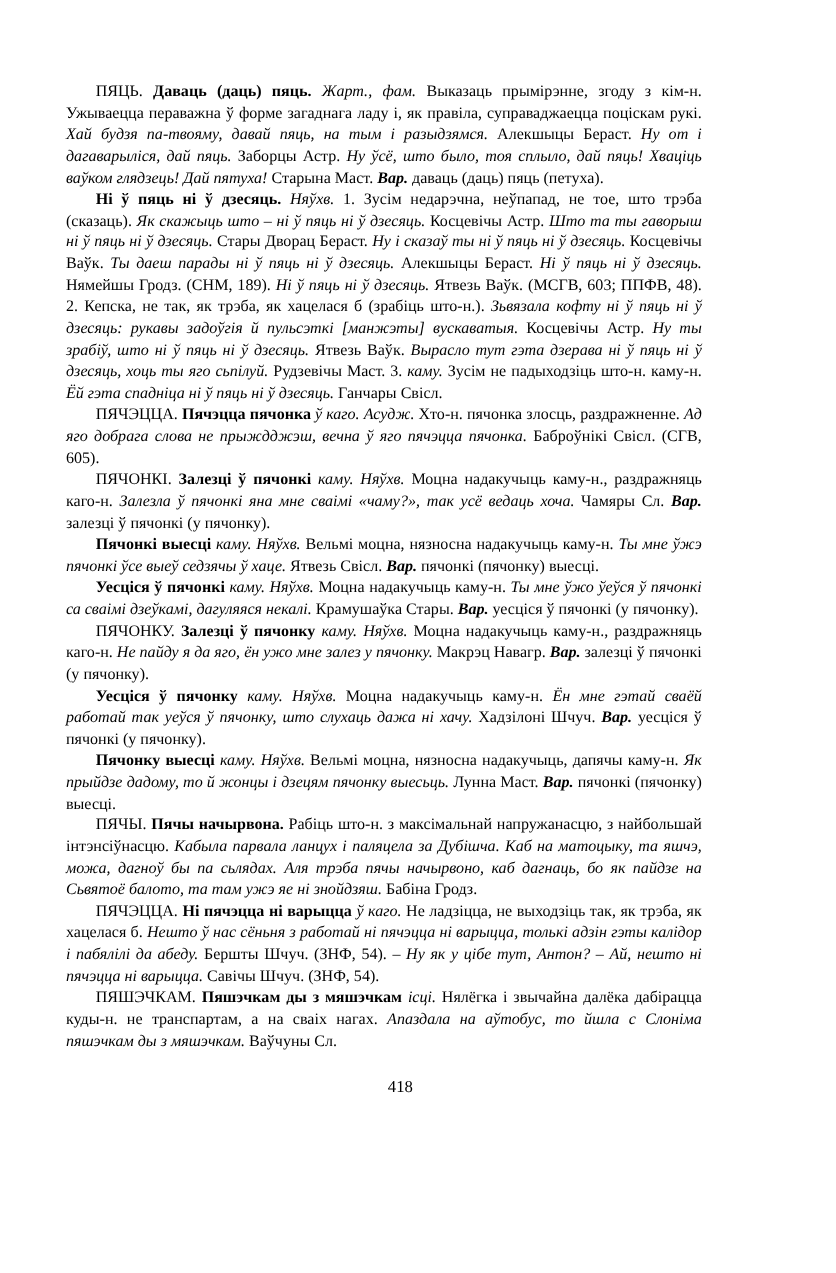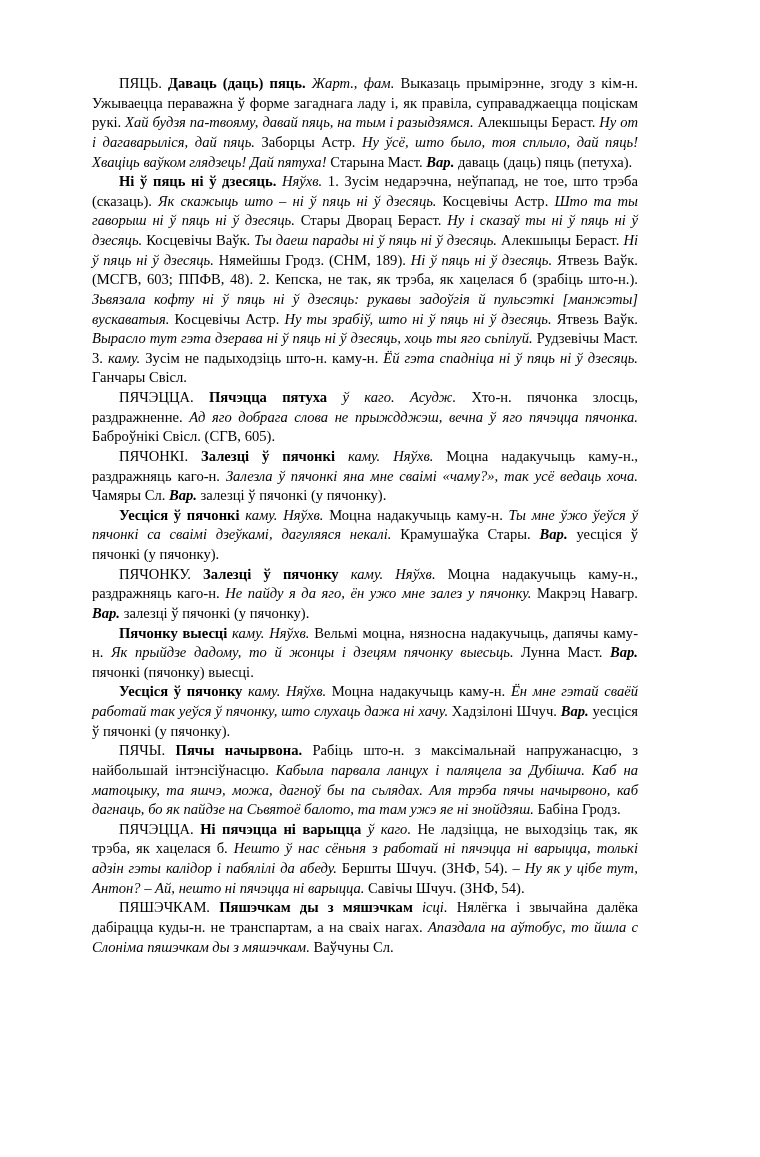--- a/index.html
+++ b/index.html
@@ -15,21 +15,21 @@
     font-family: "Liberation Serif", "DejaVu Serif", serif;
     color: #000000;
   }
   #page {
     position: absolute;
     left: 0;
     top: 0;
     width: 728px;
     height: 1157px;
     box-sizing: border-box;
-    padding: 74px 90px 0 92px;
+    padding: 74px 90px 0 60px;
     background: #ffffff;
   }
   #body-text {
     font-size: 14.6px;
     line-height: 1.345;
     text-align: justify;
     text-justify: inter-word;
     hyphens: none;
   }
   p.entry {
@@ -52,23 +52,25 @@
     font-family: "Liberation Serif", "DejaVu Serif", serif;
   }
 </style>
 </head>
 <body>
 
 <div id="page">
   <div id="body-text">
       <p class="entry"><span class="plain">ПЯЦЬ. </span><span class="idiom">Даваць (даць) пяць. </span><span class="ital">Жарт., фам. </span><span class="plain">Выказаць прымірэнне, згоду з кім-н. Ужываецца пераважна ў форме загаднага ладу і, як правіла, суправаджаецца поціскам рукі. </span><span class="ital">Хай будзя па-твояму, давай пяць, на тым і разыдзямся. </span><span class="plain">Алекшыцы Бераст. </span><span class="ital">Ну от і дагаварыліся, дай пяць. </span><span class="plain">Заборцы Астр. </span><span class="ital">Ну ўсё, што было, тоя сплыло, дай пяць! Хваціць ваўком глядзець! Дай пятуха! </span><span class="plain">Старына Маст. </span><span class="bvar">Вар. </span><span class="plain">даваць (даць) пяць (петуха).</span></p>
       <p class="entry"><span class="idiom">Ні ў пяць ні ў дзесяць. </span><span class="ital">Няўхв. </span><span class="plain">1. Зусім недарэчна, неўпапад, не тое, што трэба (сказаць). </span><span class="ital">Як скажыць што – ні ў пяць ні ў дзесяць. </span><span class="plain">Косцевічы Астр. </span><span class="ital">Што та ты гаворыш ні ў пяць ні ў дзесяць. </span><span class="plain">Стары Дворац Бераст. </span><span class="ital">Ну і сказаў ты ні ў пяць ні ў дзесяць. </span><span class="plain">Косцевічы Ваўк. </span><span class="ital">Ты даеш парады ні ў пяць ні ў дзесяць. </span><span class="plain">Алекшыцы Бераст. </span><span class="ital">Ні ў пяць ні ў дзесяць. </span><span class="plain">Нямейшы Гродз. (СНМ, 189). </span><span class="ital">Ні ў пяць ні ў дзесяць. </span><span class="plain">Ятвезь Ваўк. (МСГВ, 603; ППФВ, 48). 2. Кепска, не так, як трэба, як хацелася б (зрабіць што-н.). </span><span class="ital">Зьвязала кофту ні ў пяць ні ў дзесяць: рукавы задоўгія й пульсэткі [манжэты] вускаватыя. </span><span class="plain">Косцевічы Астр. </span><span class="ital">Ну ты зрабіў, што ні ў пяць ні ў дзесяць. </span><span class="plain">Ятвезь Ваўк. </span><span class="ital">Вырасло тут гэта дзерава ні ў пяць ні ў дзесяць, хоць ты яго сьпілуй. </span><span class="plain">Рудзевічы Маст. 3. </span><span class="ital">каму. </span><span class="plain">Зусім не падыходзіць што-н. каму-н. </span><span class="ital">Ёй гэта спадніца ні ў пяць ні ў дзесяць. </span><span class="plain">Ганчары Свісл.</span></p>
-      <p class="entry"><span class="plain">ПЯЧЭЦЦА. </span><span class="idiom">Пячэцца пятуха </span><span class="ital">ў каго. Асудж. </span><span class="plain">Хто-н. пячонка злосць, раздражненне. </span><span class="ital">Ад яго добрага слова не прыждджэш, вечна ў яго пячэцца пячонка. </span><span class="plain">Баброўнікі Свісл. (СГВ, 605).</span></p>
+      <p class="entry"><span class="plain">ПЯЧЭЦЦА. </span><span class="idiom">Пячэцца пячонка </span><span class="ital">ў каго. Асудж. </span><span class="plain">Хто-н. пячонка злосць, раздражненне. </span><span class="ital">Ад яго добрага слова не прыждджэш, вечна ў яго пячэцца пячонка. </span><span class="plain">Баброўнікі Свісл. (СГВ, 605).</span></p>
       <p class="entry"><span class="plain">ПЯЧОНКІ. </span><span class="idiom">Залезці ў пячонкі </span><span class="ital">каму. Няўхв. </span><span class="plain">Моцна надакучыць каму-н., раздражняць каго-н. </span><span class="ital">Залезла ў пячонкі яна мне сваімі «чаму?», так усё ведаць хоча. </span><span class="plain">Чамяры Сл. </span><span class="bvar">Вар. </span><span class="plain">залезці ў пячонкі (у пячонку).</span></p>
+      <p class="entry"><span class="idiom">Пячонкі выесці </span><span class="ital">каму. Няўхв. </span><span class="plain">Вельмі моцна, нязносна надакучыць каму-н. </span><span class="ital">Ты мне ўжэ пячонкі ўсе выеў седзячы ў хаце. </span><span class="plain">Ятвезь Свісл. </span><span class="bvar">Вар. </span><span class="plain">пячонкі (пячонку) выесці.</span></p>
       <p class="entry"><span class="idiom">Уесціся ў пячонкі </span><span class="ital">каму. Няўхв. </span><span class="plain">Моцна надакучыць каму-н. </span><span class="ital">Ты мне ўжо ўеўся ў пячонкі са сваімі дзеўкамі, дагуляяся некалі. </span><span class="plain">Крамушаўка Стары. </span><span class="bvar">Вар. </span><span class="plain">уесціся ў пячонкі (у пячонку).</span></p>
       <p class="entry"><span class="plain">ПЯЧОНКУ. </span><span class="idiom">Залезці ў пячонку </span><span class="ital">каму. Няўхв. </span><span class="plain">Моцна надакучыць каму-н., раздражняць каго-н. </span><span class="ital">Не пайду я да яго, ён ужо мне залез у пячонку. </span><span class="plain">Макрэц Навагр. </span><span class="bvar">Вар. </span><span class="plain">залезці ў пячонкі (у пячонку).</span></p>
+      <p class="entry"><span class="idiom">Уесціся ў пячонку </span><span class="ital">каму. Няўхв. </span><span class="plain">Моцна надакучыць каму-н. </span><span class="ital">Ён мне гэтай сваёй работай так уеўся ў пячонку, што слухаць дажа ні хачу. </span><span class="plain">Хадзілоні Шчуч. </span><span class="bvar">Вар. </span><span class="plain">уесціся ў пячонкі (у пячонку).</span></p>
       <p class="entry"><span class="idiom">Пячонку выесці </span><span class="ital">каму. Няўхв. </span><span class="plain">Вельмі моцна, нязносна надакучыць, дапячы каму-н. </span><span class="ital">Як прыйдзе дадому, то й жонцы і дзецям пячонку выесьць. </span><span class="plain">Лунна Маст. </span><span class="bvar">Вар. </span><span class="plain">пячонкі (пячонку) выесці.</span></p>
-      <p class="entry"><span class="idiom">Уесціся ў пячонку </span><span class="ital">каму. Няўхв. </span><span class="plain">Моцна надакучыць каму-н. </span><span class="ital">Ён мне гэтай сваёй работай так уеўся ў пячонку, што слухаць дажа ні хачу. </span><span class="plain">Хадзілоні Шчуч. </span><span class="bvar">Вар. </span><span class="plain">уесціся ў пячонкі (у пячонку).</span></p>
       <p class="entry"><span class="plain">ПЯЧЫ. </span><span class="idiom">Пячы начырвона. </span><span class="plain">Рабіць што-н. з максімальнай напружанасцю, з найбольшай інтэнсіўнасцю. </span><span class="ital">Кабыла парвала ланцух і паляцела за Дубішча. Каб на матоцыку, та яшчэ, можа, дагноў бы па сьлядах. Аля трэба пячы начырвоно, каб дагнаць, бо як пайдзе на Сьвятоё балото, та там ужэ яе ні знойдзяш. </span><span class="plain">Бабіна Гродз.</span></p>
       <p class="entry"><span class="plain">ПЯЧЭЦЦА. </span><span class="idiom">Ні пячэцца ні варыцца </span><span class="ital">ў каго. </span><span class="plain">Не ладзіцца, не выходзіць так, як трэба, як хацелася б.  </span><span class="ital">Нешто ў нас сёньня з работай ні пячэцца ні варыцца, толькі адзін гэты калідор і пабялілі да абеду. </span><span class="plain">Бершты Шчуч. (ЗНФ, 54). – </span><span class="ital">Ну як у цібе тут, Антон? – Ай, нешто ні пячэцца ні варыцца. </span><span class="plain">Савічы Шчуч. (ЗНФ, 54).</span></p>
       <p class="entry"><span class="plain">ПЯШЭЧКАМ. </span><span class="idiom">Пяшэчкам ды з мяшэчкам </span><span class="ital">ісці. </span><span class="plain">Нялёгка і звычайна далёка дабірацца куды-н. не транспартам, а на сваіх нагах. </span><span class="ital">Апаздала на аўтобус, то йшла с Слоніма пяшэчкам ды з мяшэчкам. </span><span class="plain">Ваўчуны Сл.</span></p>
     </div>
+  <div id="page-number">418</div>
 </div>
 
 </body></html>

